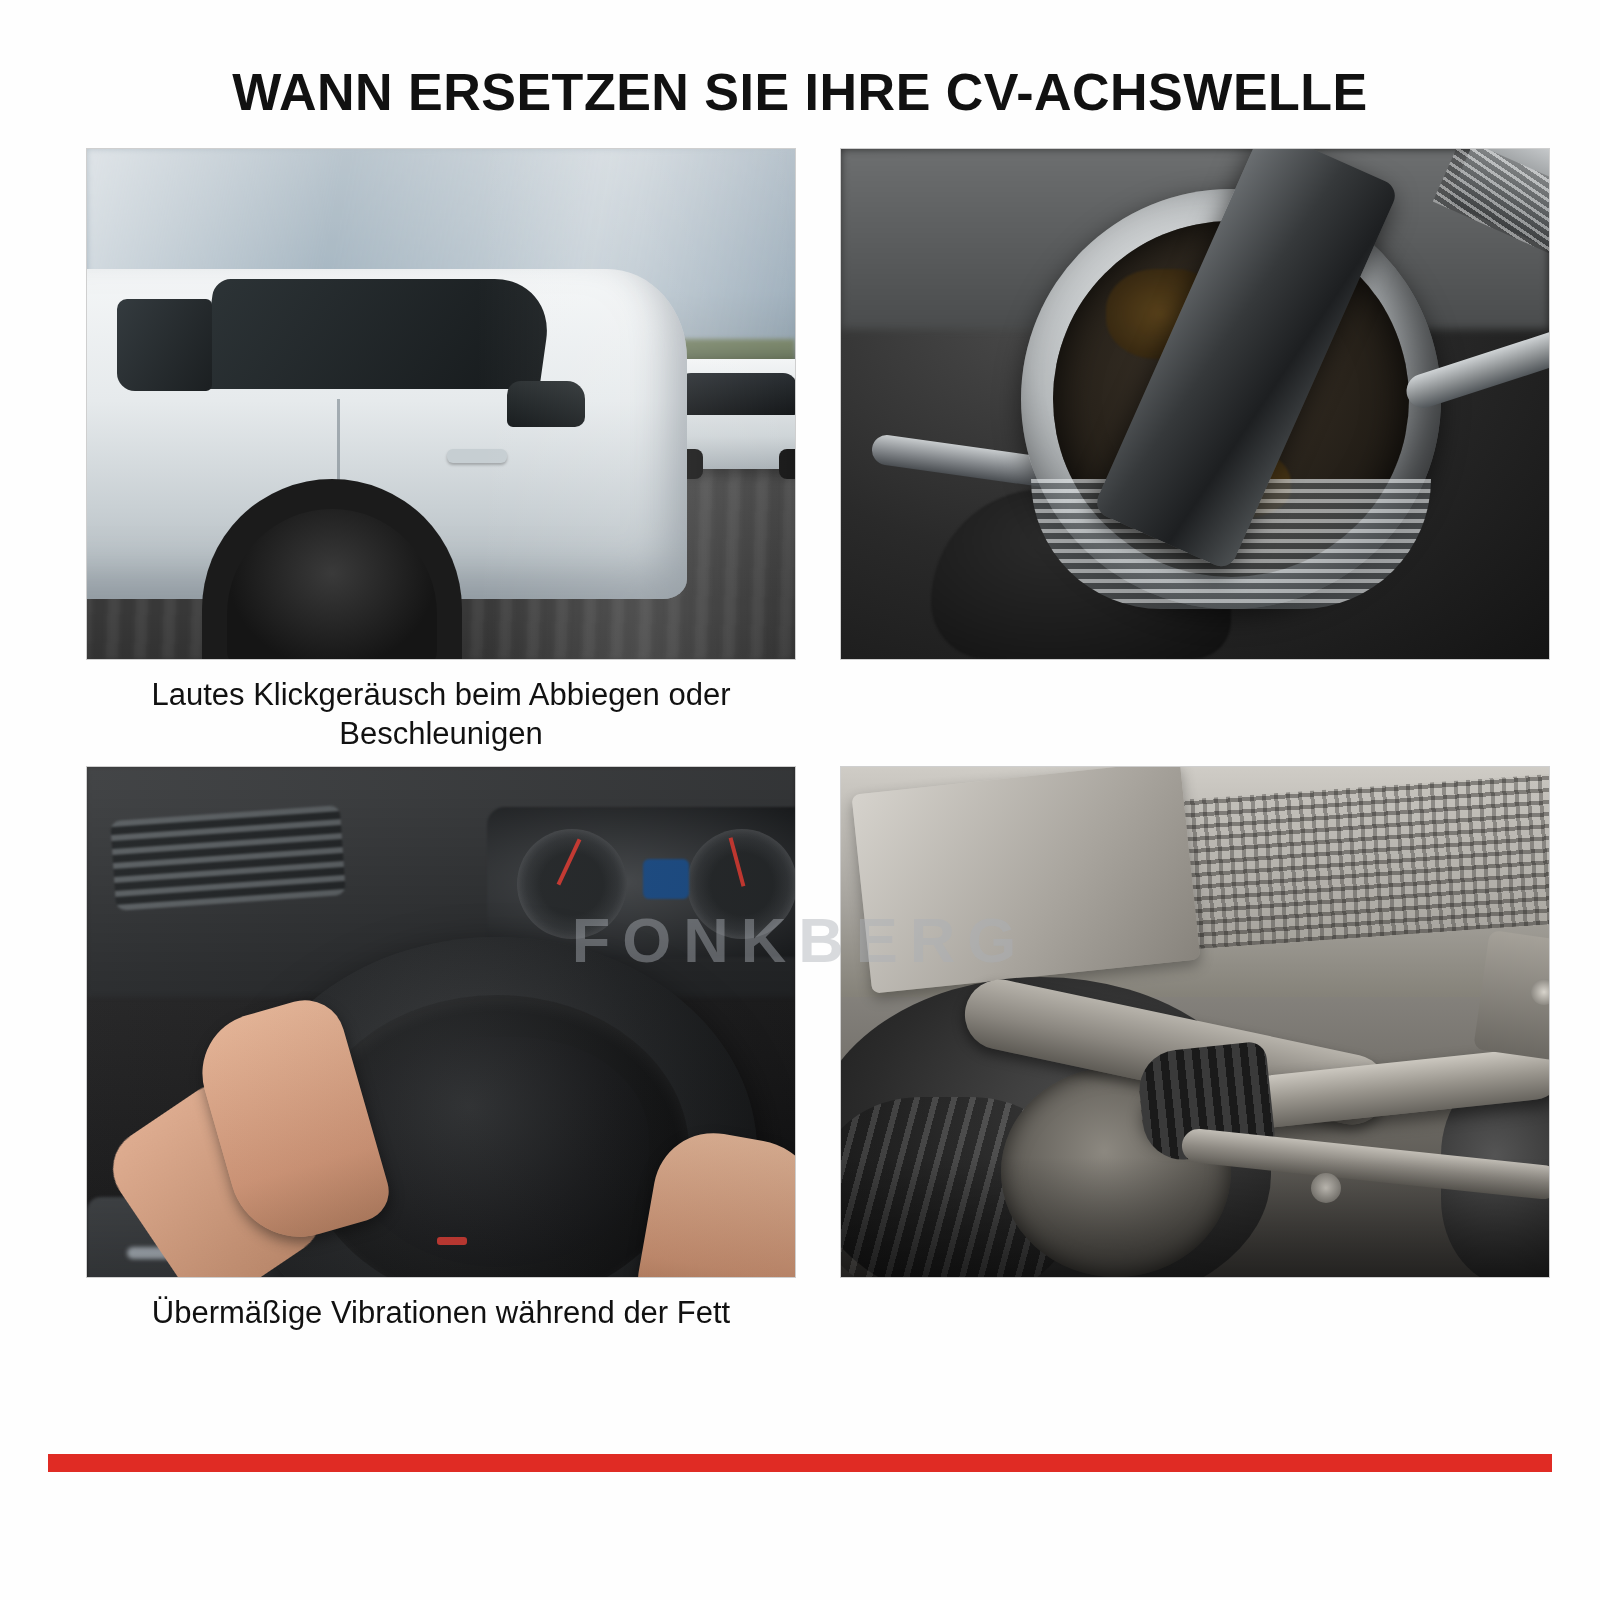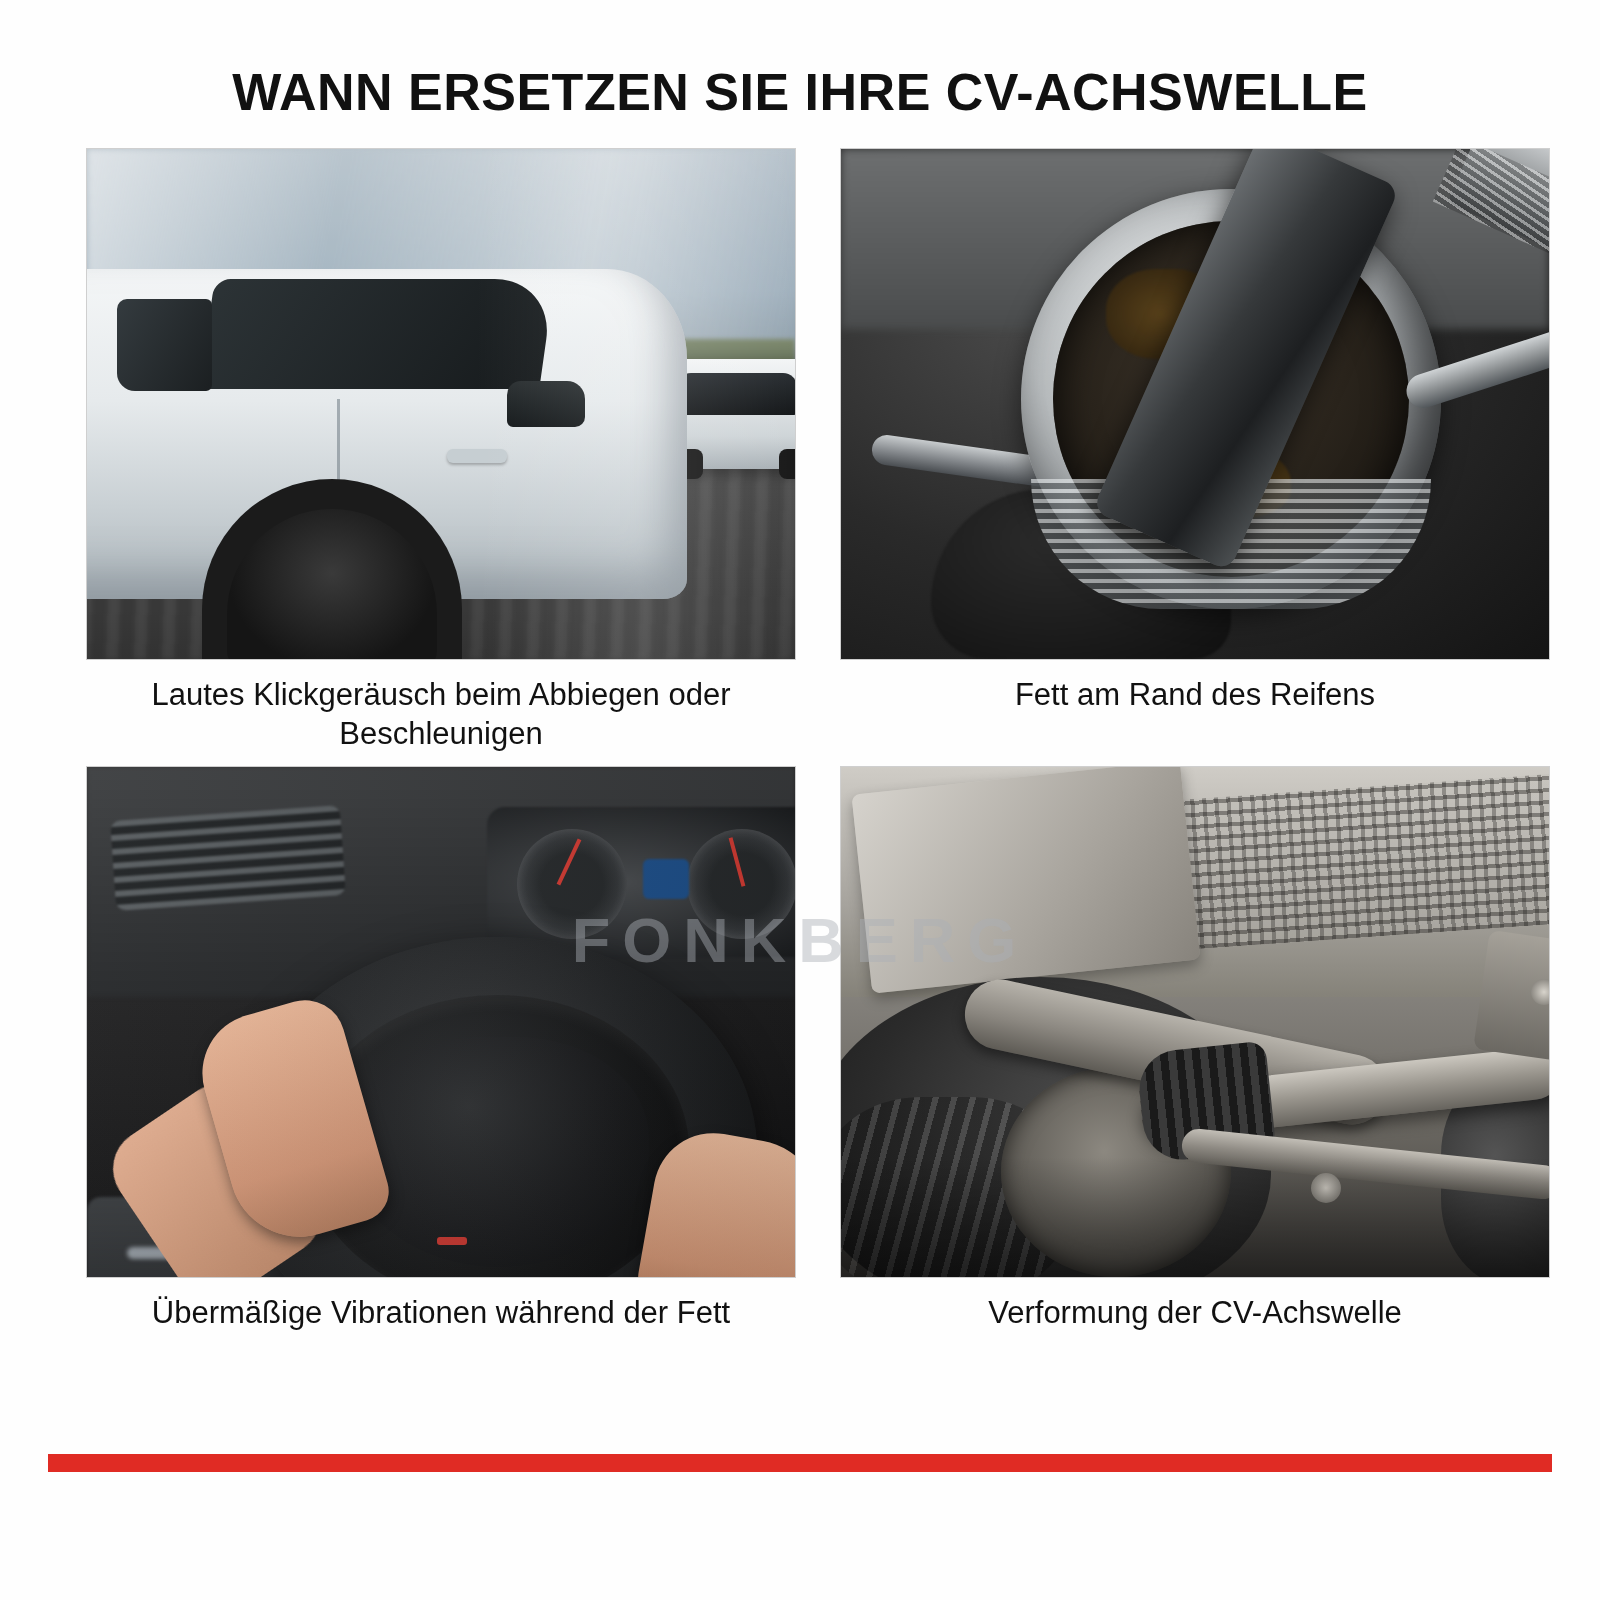--- a/index.html
+++ b/index.html
@@ -482,21 +482,20 @@
         <div class="teeth"></div>
         <div class="cup-inner"></div>
         <div class="grease1"></div>
         <div class="grease2"></div>
         <div class="threadring"></div>
         <div class="shaft"></div>
         <div class="shaft-tip"></div>
         <div class="shaft-threads"></div>
         <div class="rod"></div>
       </div>
-      <div class="caption">Fett am Rand des Reifens</div>
     </div>
 
     <div class="cell">
       <div class="photo p3">
         <div class="dash"></div>
         <div class="vent"></div>
         <div class="cluster"></div>
         <div class="gauge1"></div>
         <div class="gauge2"></div>
         <div class="needle1"></div>
@@ -528,20 +527,19 @@
         <div class="hub"></div>
         <div class="control-arm"></div>
         <div class="axle"></div>
         <div class="cv-boot"></div>
         <div class="tie-rod"></div>
         <div class="bracket"></div>
         <div class="bolt1"></div>
         <div class="bolt2"></div>
         <div class="shadow-bottom"></div>
       </div>
-      <div class="caption">Verformung der CV-Achswelle</div>
     </div>
 
     <div class="watermark">FONKBERG</div>
   </div>
 
   <div class="bottom-bar"></div>
 </div>
 
 </body></html>

